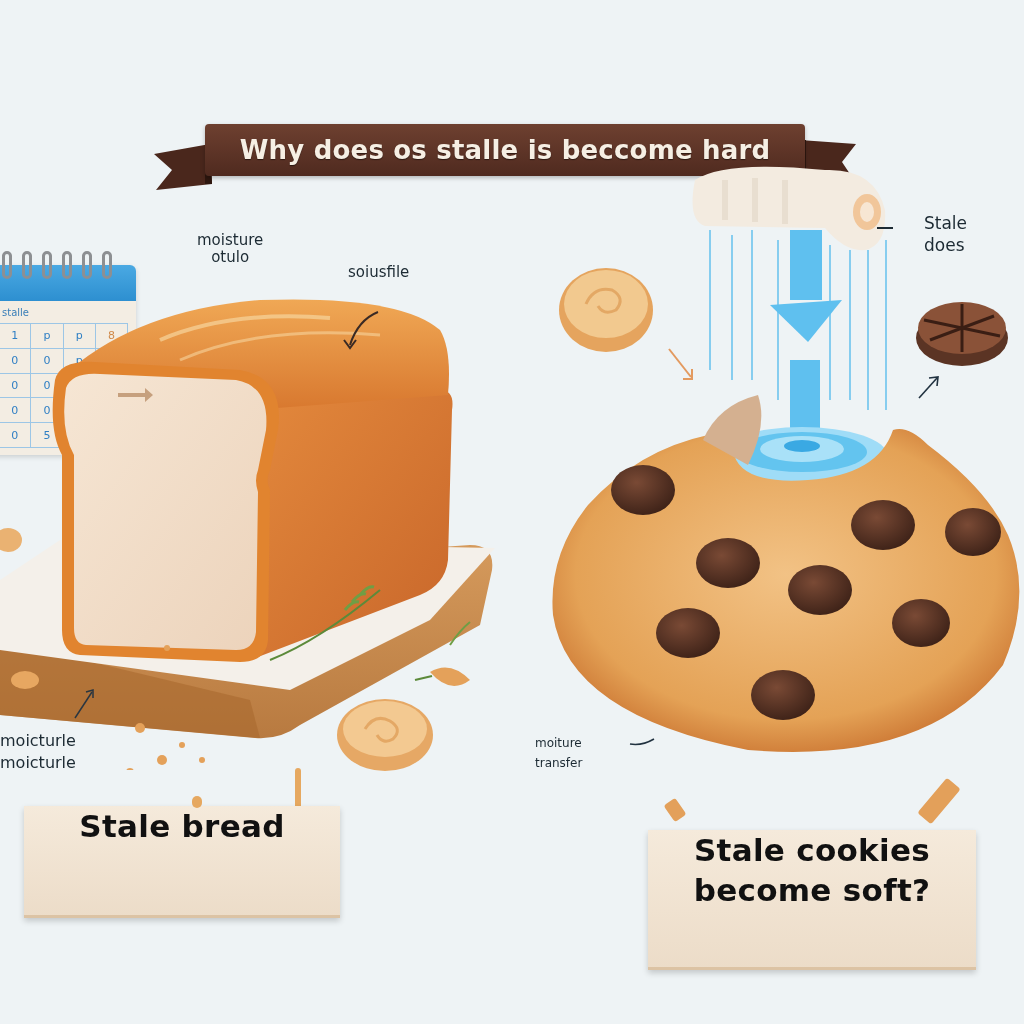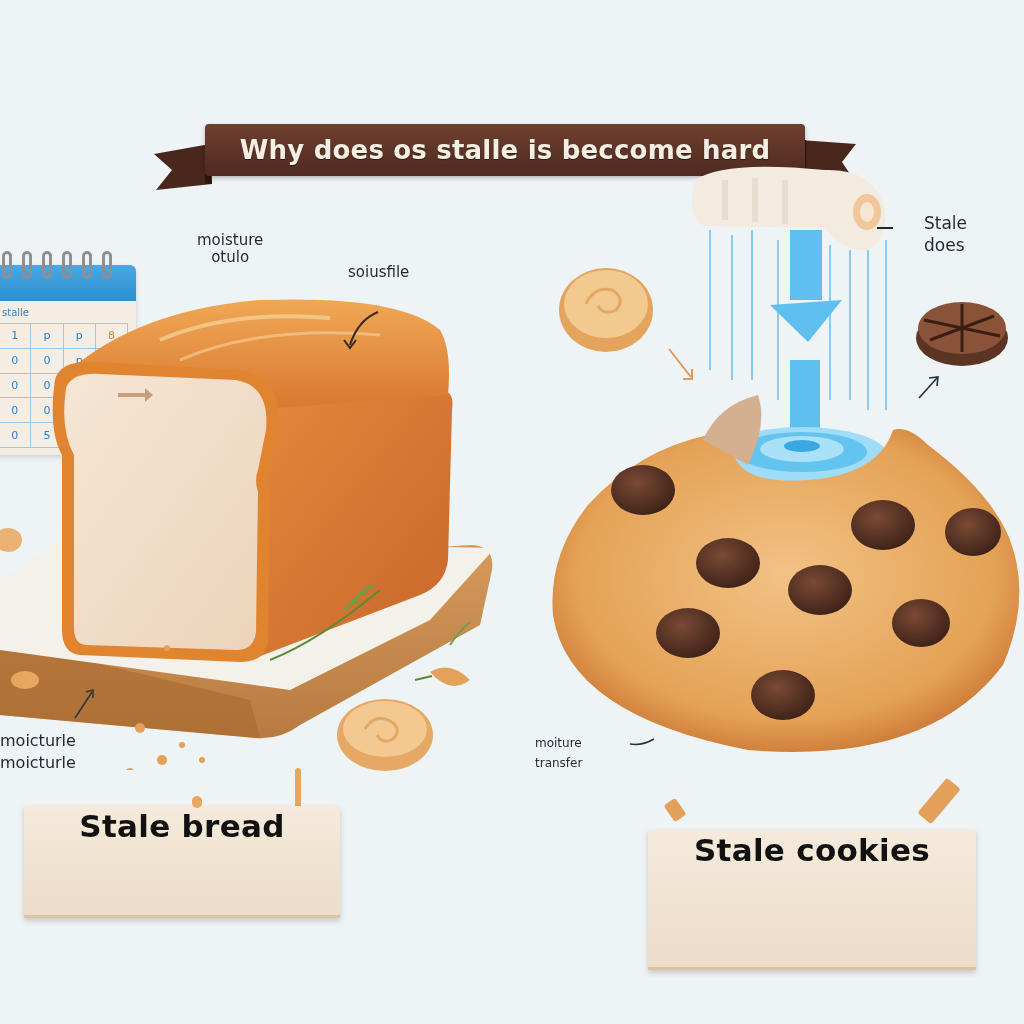--- a/index.html
+++ b/index.html
@@ -284,15 +284,16 @@
   <path d="M2 8 Q14 10 26 3" stroke="#213240" stroke-width="1.6" fill="none"></path>
 </svg>
 
 <div class="sign" style="left:24px;top:806px;width:316px;height:112px">
   <div class="sign-line">Stale bread</div>
 </div>
 <div class="abs" style="left:192px;top:796px;width:10px;height:12px;background:#e6a860;border-radius:5px"></div>
 
 <div class="sign" style="left:648px;top:830px;width:328px;height:140px">
   <div class="sign-line">Stale cookies</div>
+  <div class="sign-line">become soft?</div>
 </div>
 <div class="abs" style="left:668px;top:800px;width:14px;height:20px;background:#e3a05a;border-radius:3px;transform:rotate(-35deg)"></div>
 <div class="abs" style="left:930px;top:778px;width:18px;height:46px;background:#e3a05a;border-radius:3px;transform:rotate(40deg)"></div>
 
 </body></html>

